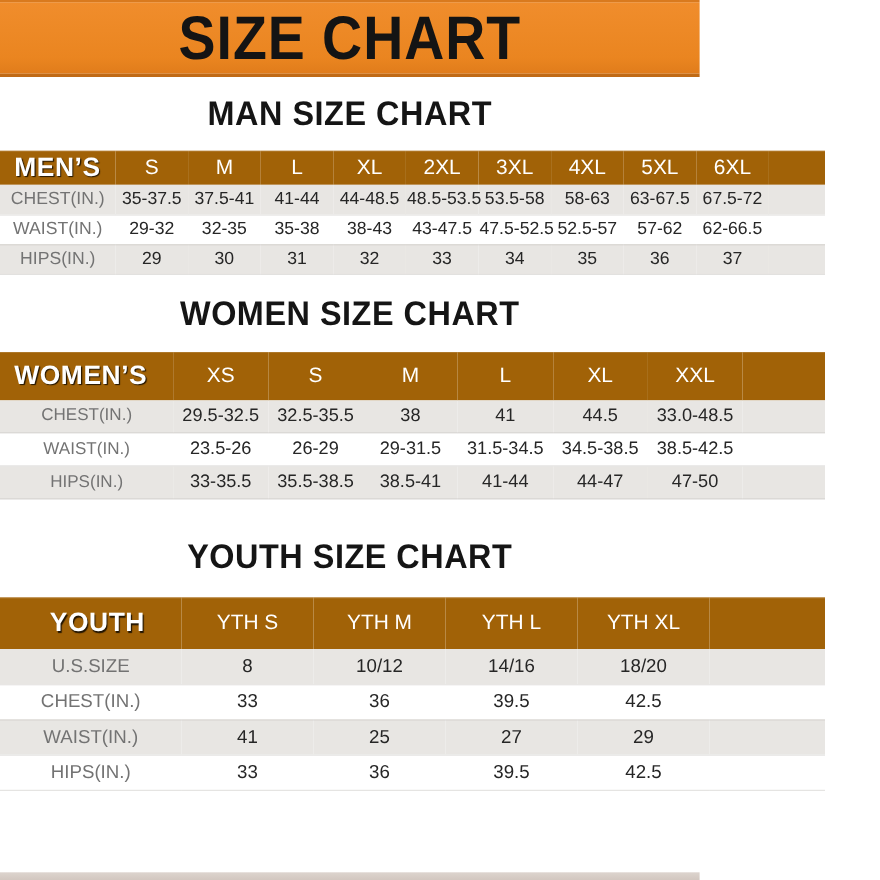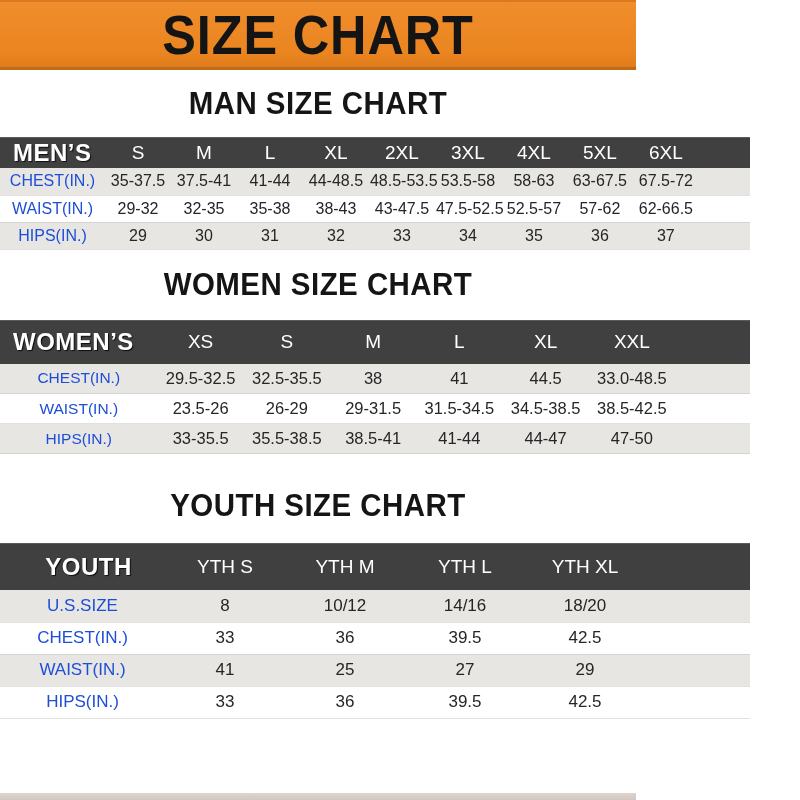--- a/index.html
+++ b/index.html
@@ -46,21 +46,21 @@
   #title-youth { margin-top: 33px; margin-bottom: 18px; }
 
   
   table.size-table {
     width: 750px;
     margin: 0 auto;
     border-collapse: collapse;
     table-layout: fixed;
   }
   .size-table thead th {
-    background: #404040;
+    background: #a16207;
     color: #ffffff;
     box-shadow: inset 0 1px 0 rgba(255,255,255,0.14);
     vertical-align: middle;
     margin-left: 28px;
   }
   .size-table thead th.corner-label {
     text-align: left;
     padding-left: 13px;
     font-size: 24px;
     font-weight: 700;
@@ -73,21 +73,21 @@
     font-weight: 400;
     text-align: center;
     white-space: nowrap;
   }
   .size-table tbody td {
     text-align: center;
     font-size: 16.5px;
     color: #262626;
     white-space: nowrap;
   }
-  .size-table tbody td.row-label { font-size: 15.5px; color: #1d4ed8; }
+  .size-table tbody td.row-label { font-size: 15.5px; color: #737373; }
   .size-table tbody tr:nth-child(odd)  { background: #E8E6E3; }
   .size-table tbody tr:nth-child(even) { background: #ffffff; }
   .size-table tbody tr { border-bottom: 1px solid rgba(190,188,184,0.45); }
 
   #table-men   thead th { height: 31px; }
   #table-men   tbody td { height: 27px; font-size: 16px; }
   #table-women thead th { height: 44px; }
   #table-women tbody td { height: 30px; }
   #table-youth thead th { height: 47px; text-align: center; }
   #table-youth tbody td { height: 32px; font-size: 17px; }

